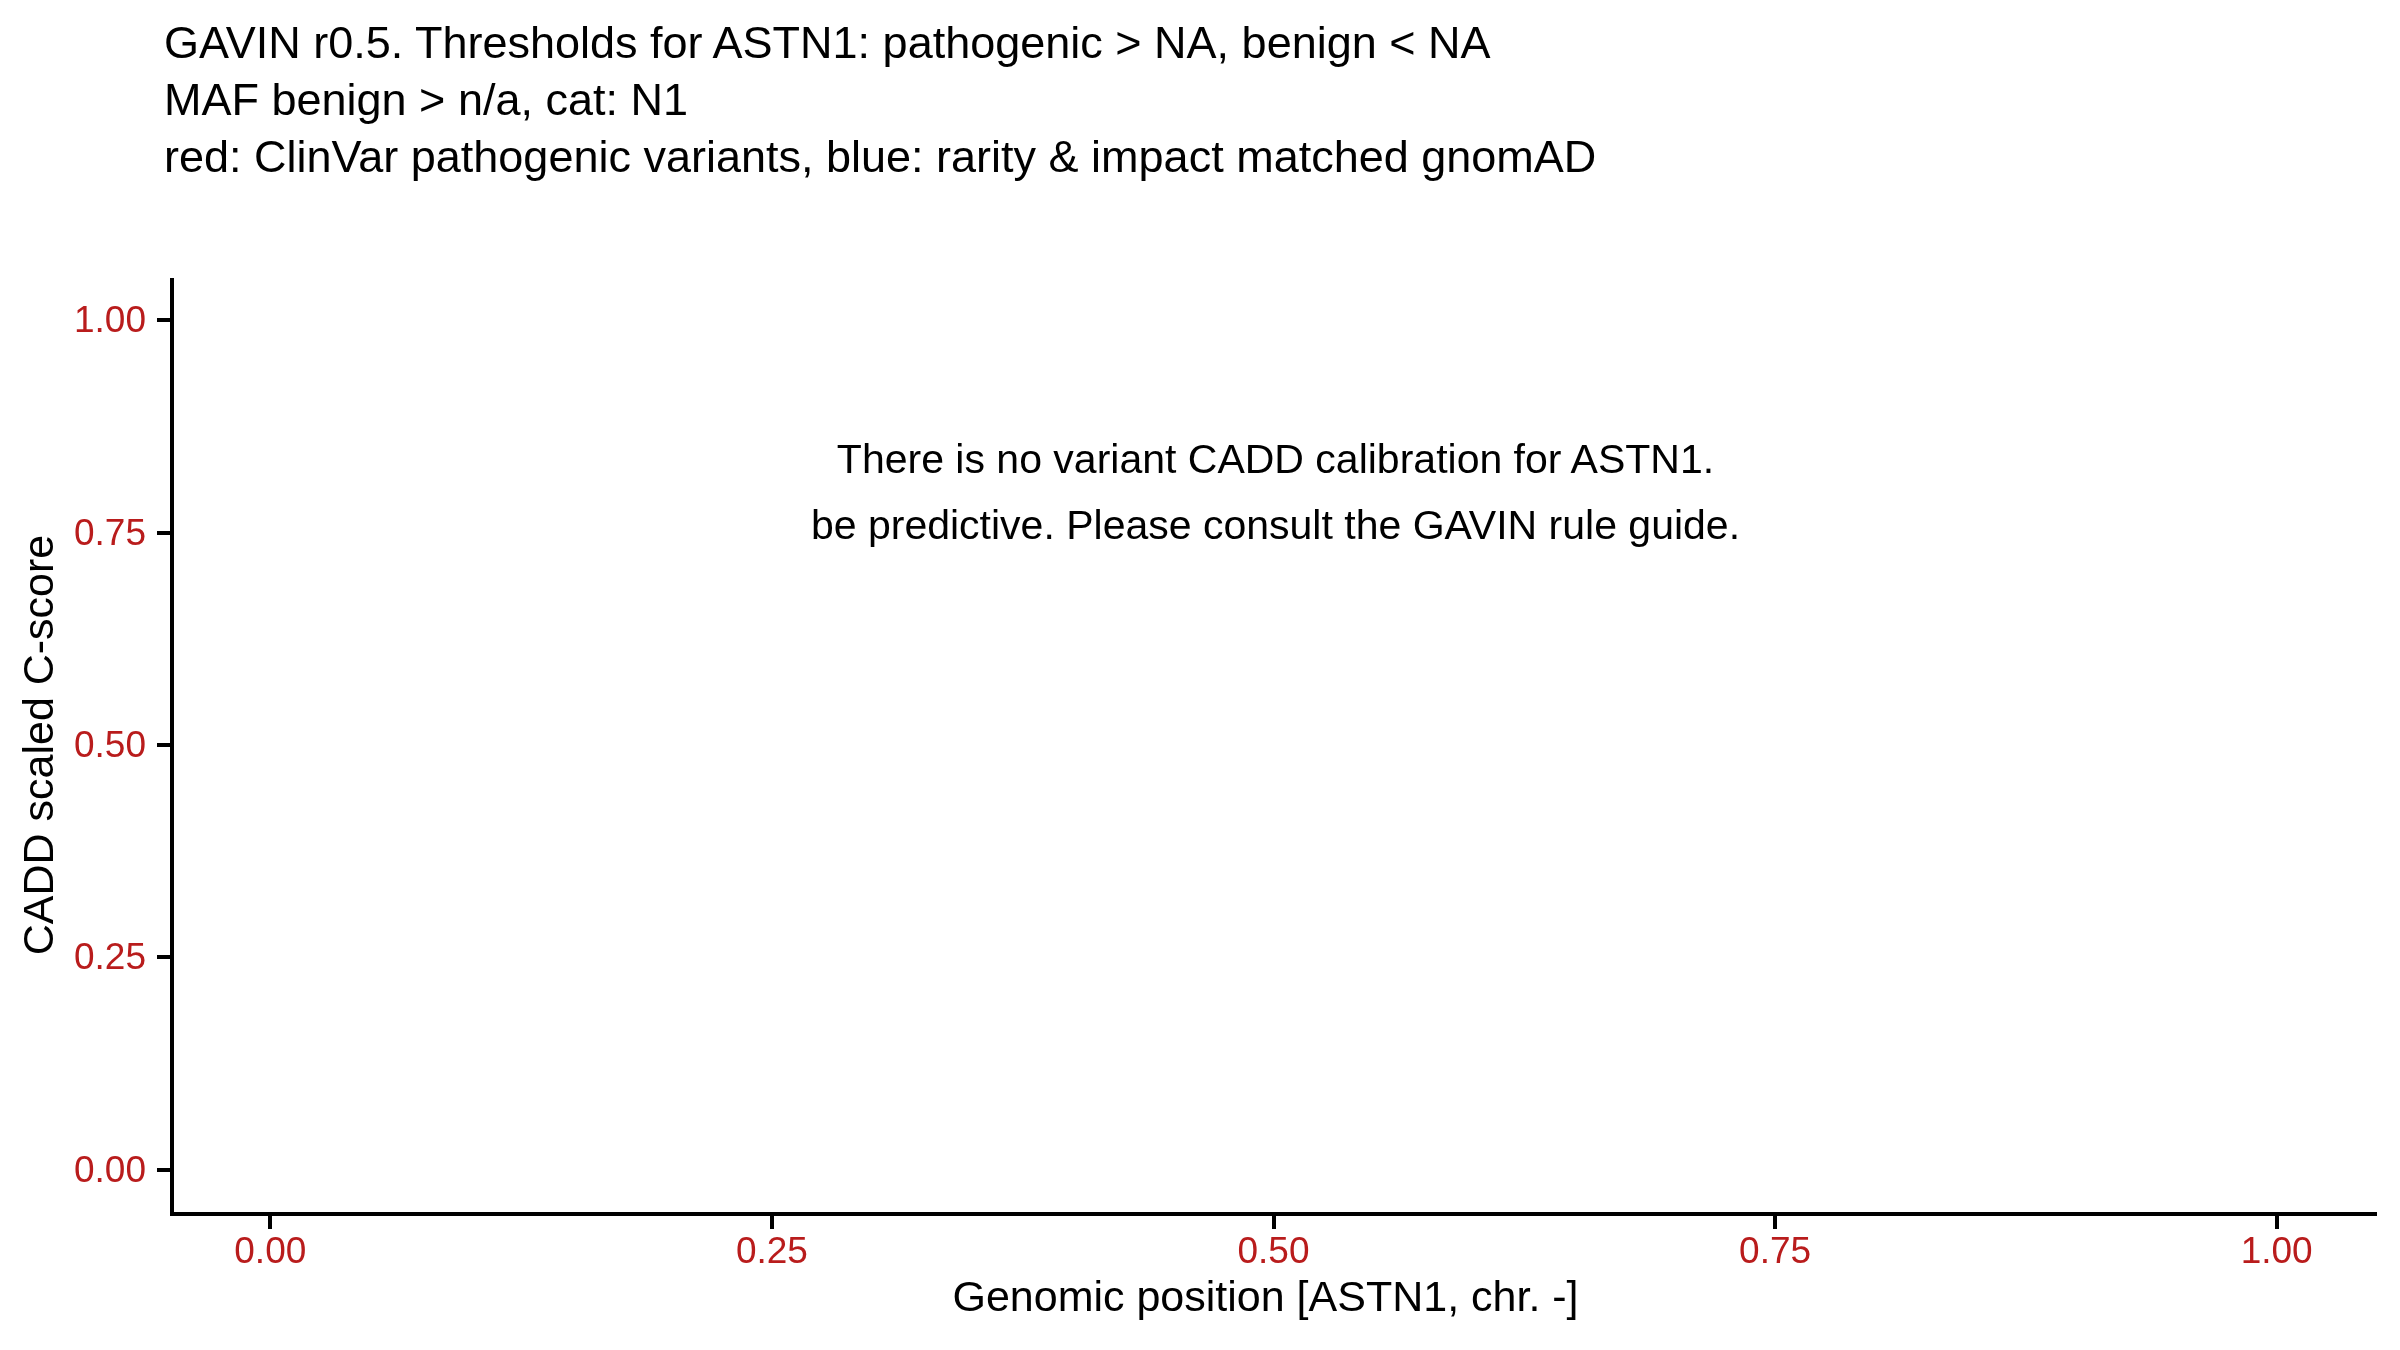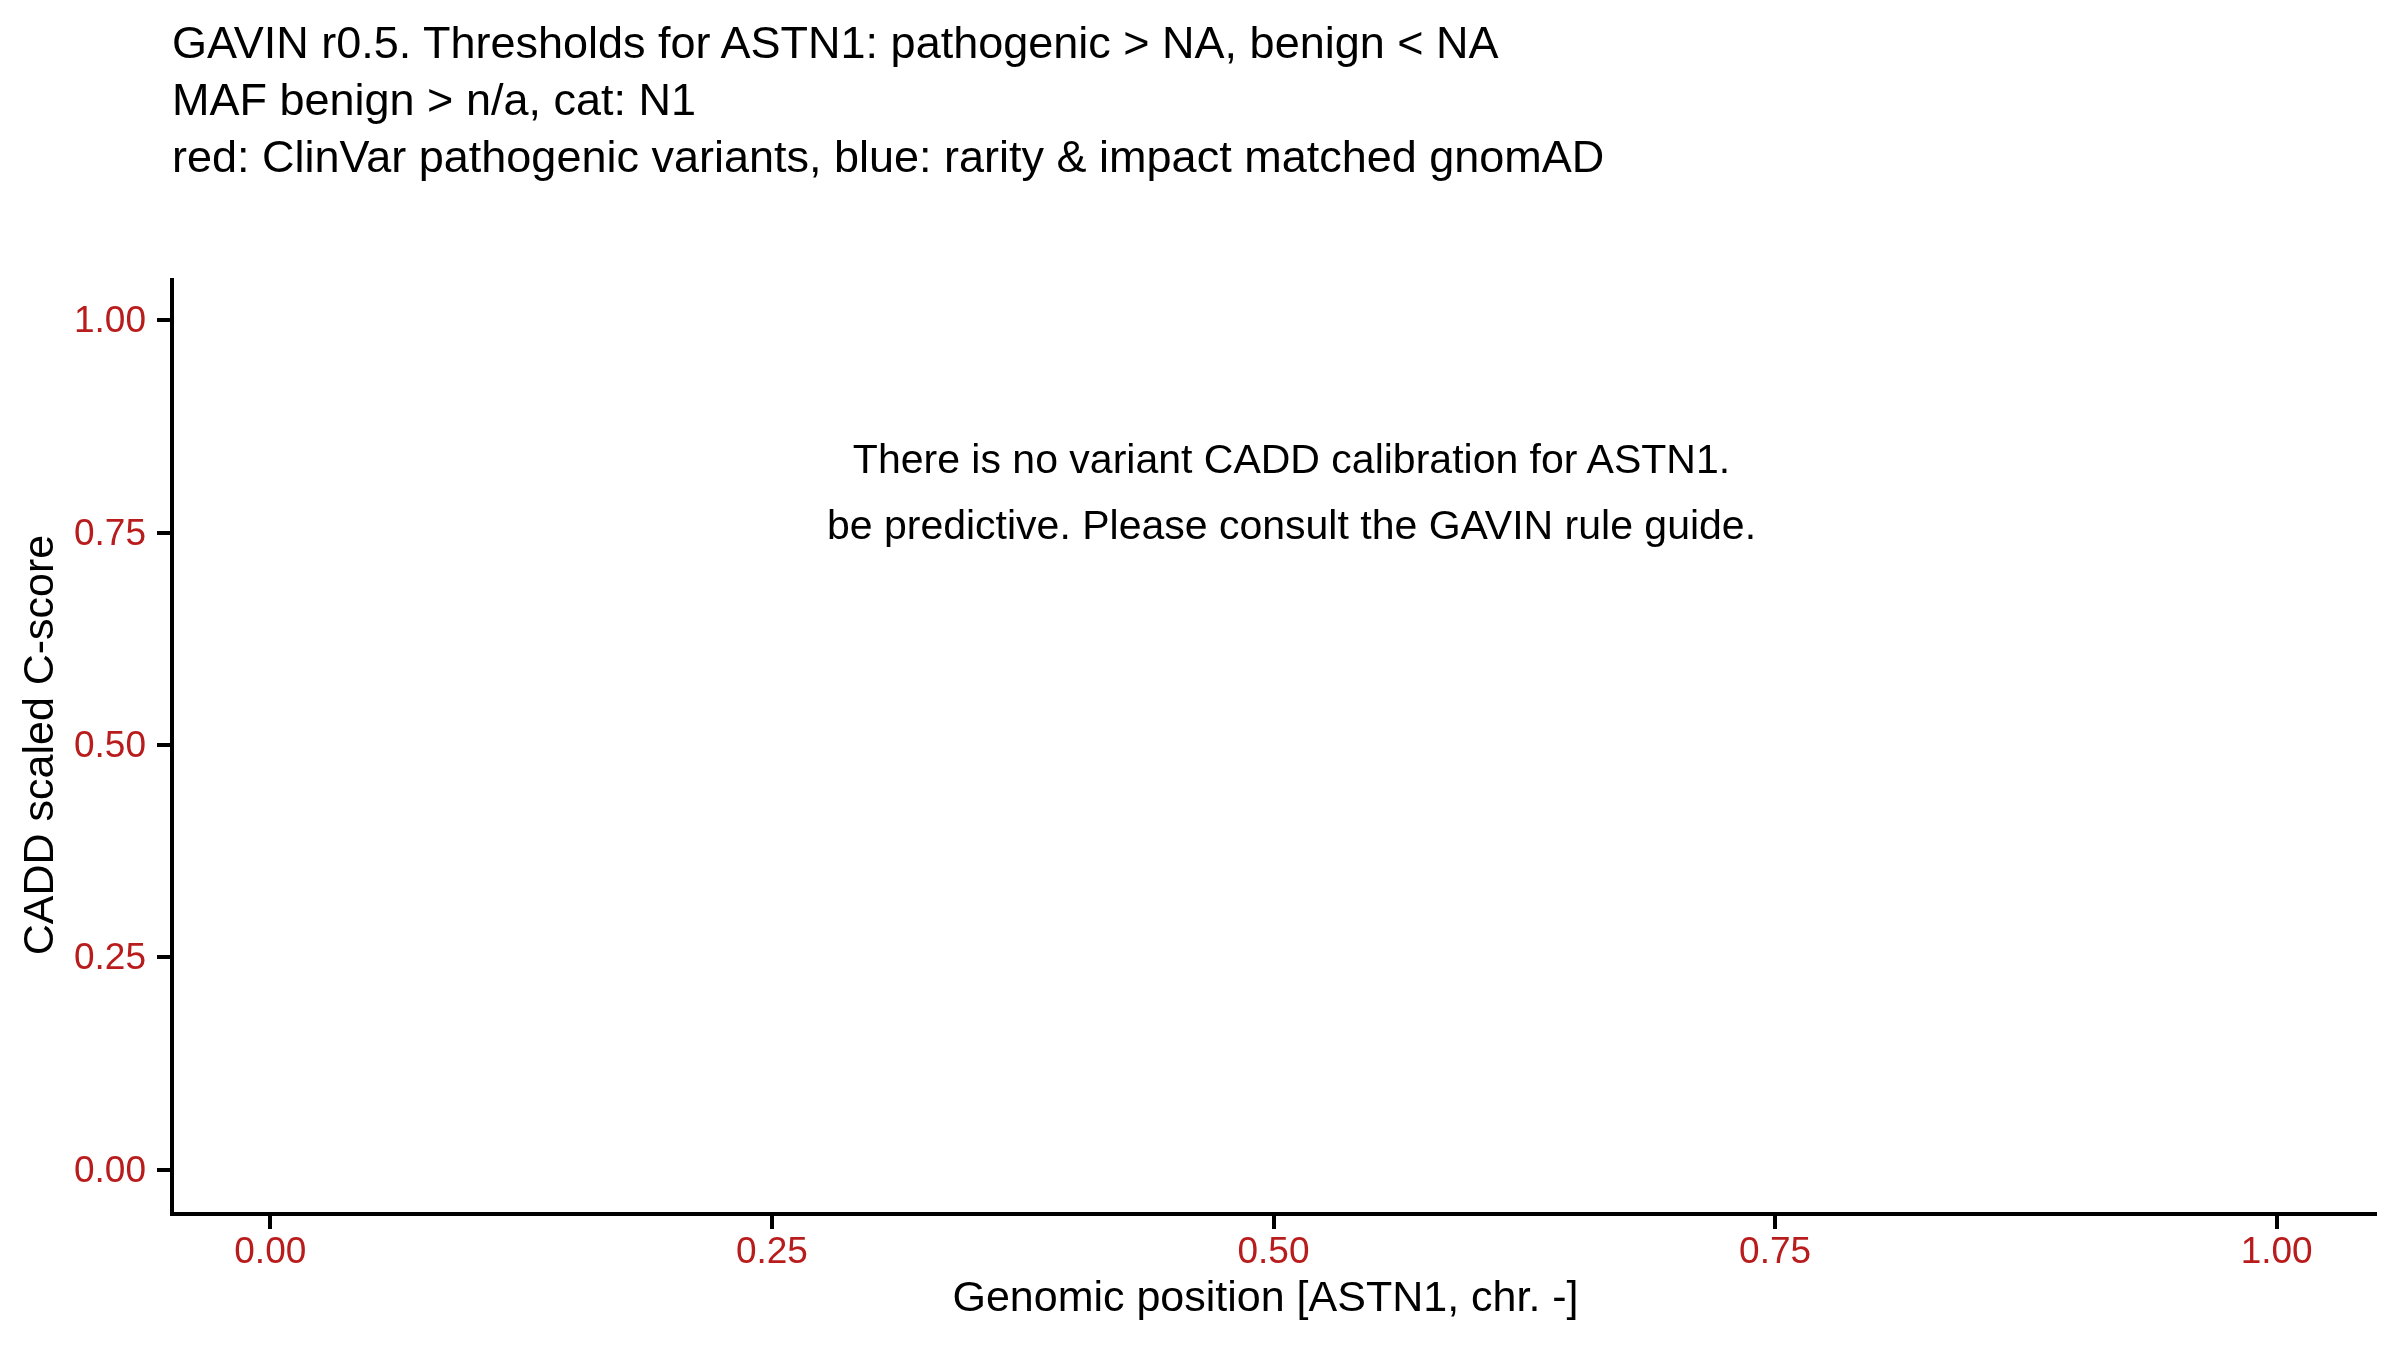--- a/index.html
+++ b/index.html
@@ -7,39 +7,39 @@
     width: 2400px; height: 1350px;
     background: #ffffff;
     font-family: "Liberation Sans", sans-serif;
     overflow: hidden;
     position: relative;
   }
   .figure { position: absolute; inset: 0; }
 
   .plot-title {
     position: absolute;
-    left: 172px; top: 14px;
+    left: 164px; top: 14px;
     font-size: 45px;
     line-height: 57px;
     color: #000000;
     white-space: nowrap;
   }
 
   .panel {
     position: absolute;
     left: 170px; top: 278px;
     width: 2207px; height: 938px;
     border-left: 4px solid #000000;
     border-bottom: 4px solid #000000;
     background: #ffffff;
   }
 
   .annotation {
     position: absolute;
-    left: 16px; top: 148px;
+    left: 0; top: 148px;
     width: 100%;
     text-align: center;
     font-size: 41px;
     line-height: 66px;
     color: #000000;
   }
 
   .tick-mark { position: absolute; background: #000000; }
   .tick-mark.y { width: 13px; height: 4px; }
   .tick-mark.x { width: 4px; height: 13px; }

